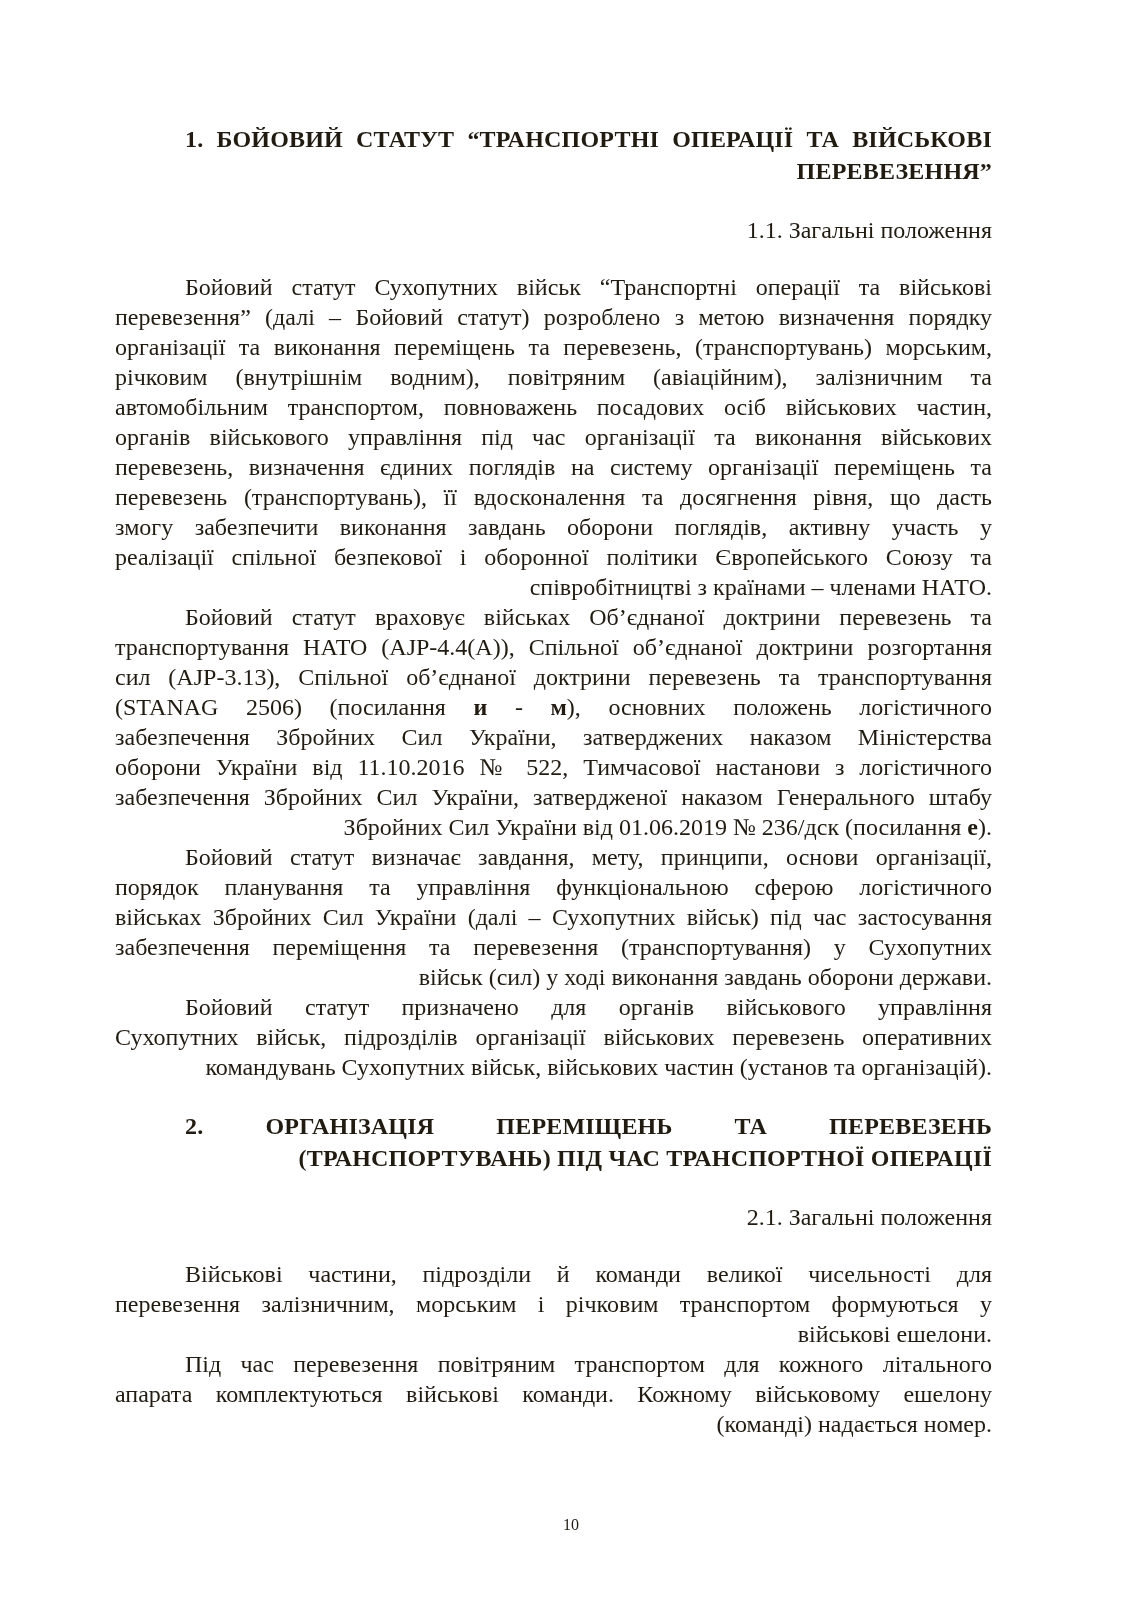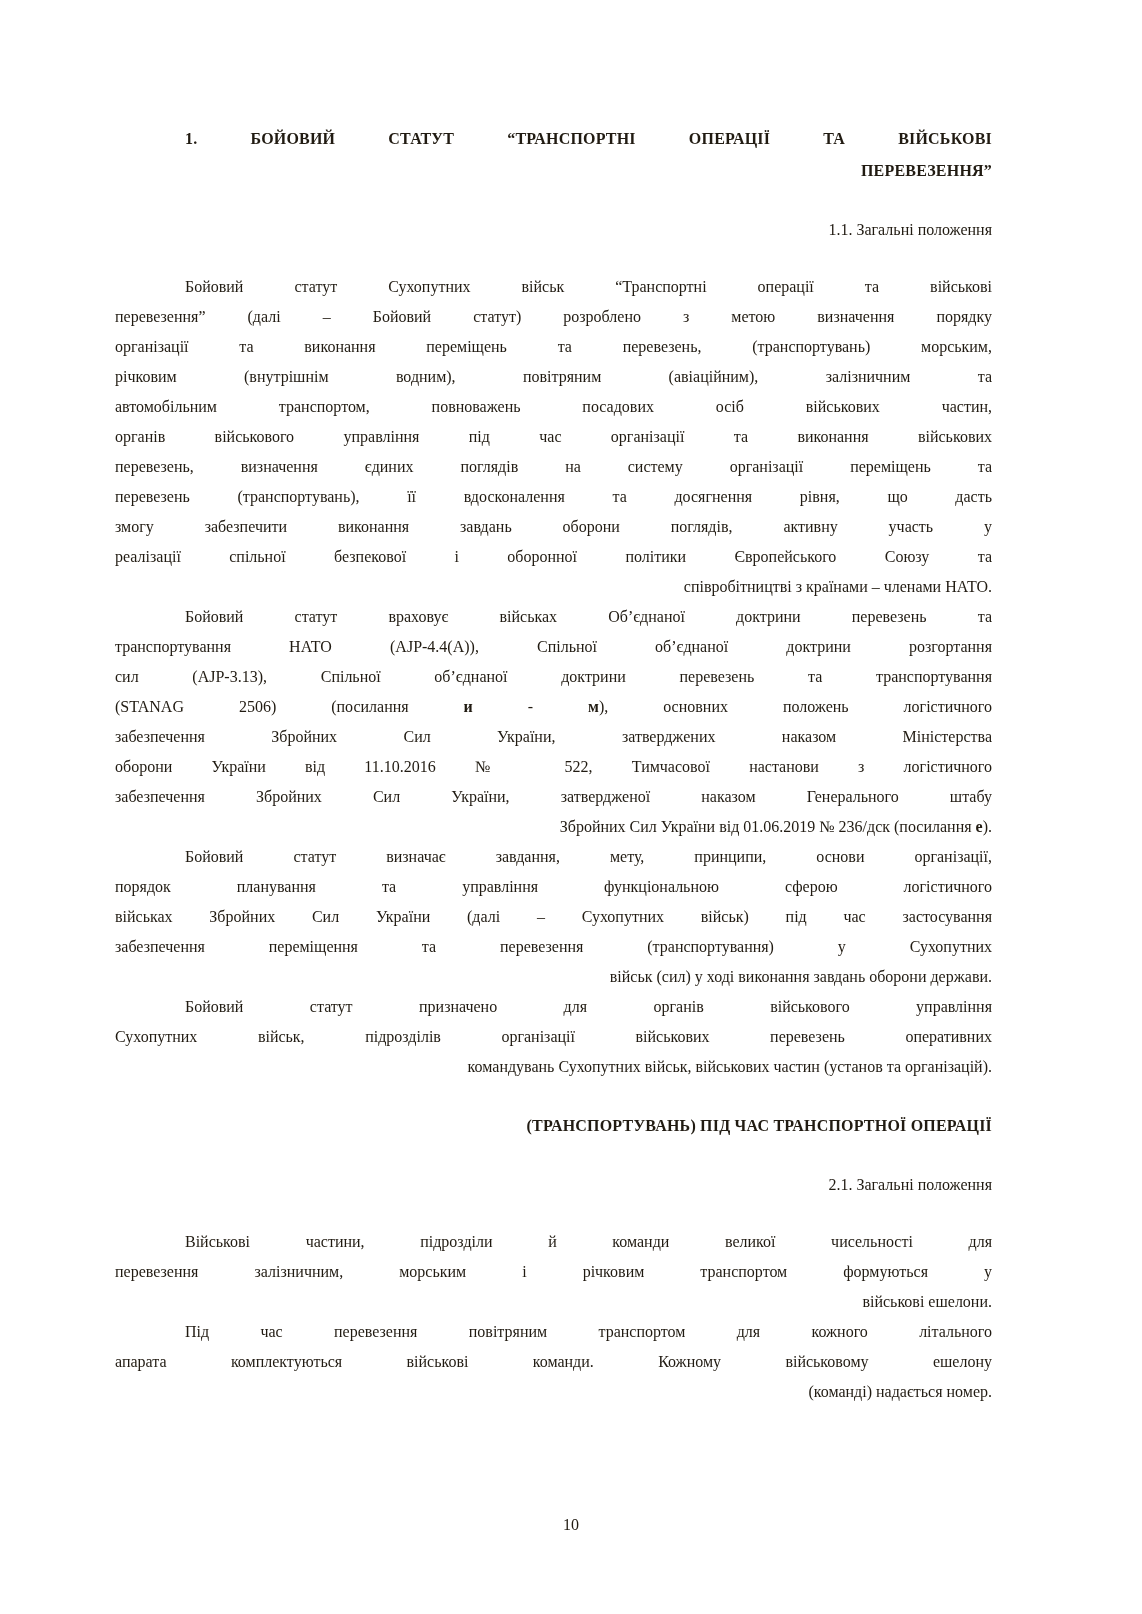--- a/index.html
+++ b/index.html
@@ -16,21 +16,21 @@
     font-family: "Liberation Serif", "DejaVu Serif", serif;
     color: #211b12;
     overflow: hidden;
   }
   .content {
     position: absolute;
     left: 115px;
     top: 0;
     width: 877px;
     padding-top: 123px;
-    font-size: 16px;
+    font-size: 24px;
     line-height: 30px;
   }
   .block { margin: 0; }
   .chapter-heading {
     font-weight: bold;
     line-height: 32px;
     letter-spacing: 0.2px;
   }
   .chapter-heading:not(:first-child) { margin-top: 28px; }
   .subheading {
@@ -99,20 +99,21 @@
         <div class="line jl">військах Збройних Сил України (далі – Сухопутних військ) під час застосування</div>
         <div class="line jl">забезпечення переміщення та перевезення (транспортування) у Сухопутних</div>
         <div class="line">військ (сил) у ході виконання завдань оборони держави.</div>
       </div>
       <div class="block paragraph">
         <div class="line jl ind">Бойовий статут призначено для органів військового управління</div>
         <div class="line jl">Сухопутних військ, підрозділів організації військових перевезень оперативних</div>
         <div class="line">командувань Сухопутних військ, військових частин (установ та організацій).</div>
       </div>
       <div class="block chapter-heading">
+        <div class="line jl ind">2. ОРГАНІЗАЦІЯ ПЕРЕМІЩЕНЬ ТА ПЕРЕВЕЗЕНЬ</div>
         <div class="line">(ТРАНСПОРТУВАНЬ) ПІД ЧАС ТРАНСПОРТНОЇ ОПЕРАЦІЇ</div>
       </div>
       <div class="block subheading">
         <div class="line ind">2.1. Загальні положення</div>
       </div>
       <div class="block paragraph">
         <div class="line jl ind">Військові частини, підрозділи й команди великої чисельності для</div>
         <div class="line jl">перевезення залізничним, морським і річковим транспортом формуються у</div>
         <div class="line">військові ешелони.</div>
       </div>

